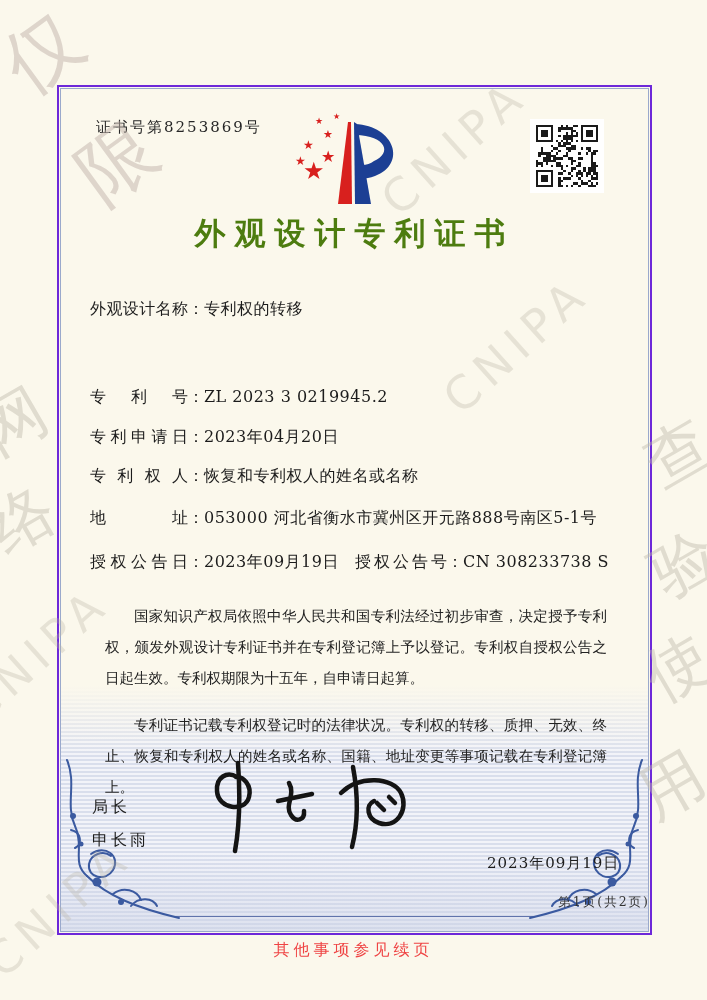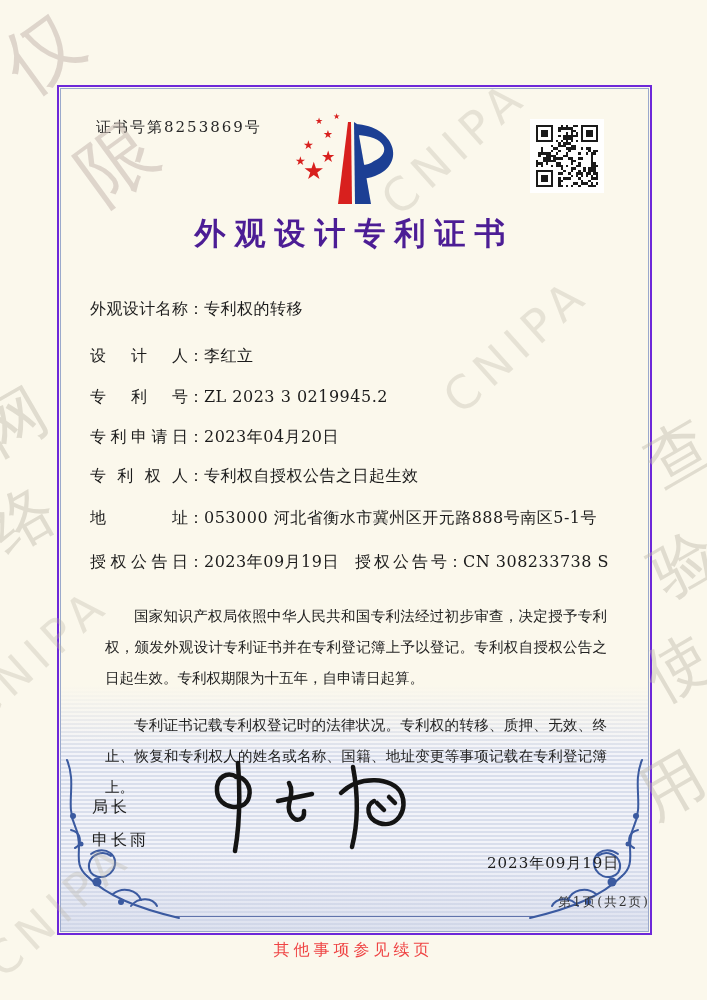--- a/index.html
+++ b/index.html
@@ -40,21 +40,21 @@
   .bottom-line{position:absolute;left:112px;right:112px;bottom:16px;height:1px;
     background:#4c62a0;opacity:.85;}
   
   .cert-no{position:absolute;left:37px;top:31px;font-size:15px;letter-spacing:2px;color:#262626;}
   .logo{position:absolute;left:236px;top:24px;width:122px;height:98px;}
   .logo svg{position:absolute;left:0;top:0;}
   .logo .star{position:absolute;color:#d8201e;line-height:1;}
   .qr-wrap{position:absolute;left:471px;top:32px;width:74px;height:74px;background:#ffffff;
     display:flex;align-items:center;justify-content:center;}
   .title{position:absolute;left:0;right:0;top:126px;text-align:center;
-    font-size:31px;font-weight:bold;letter-spacing:9px;color:#4c1d95;}
+    font-size:31px;font-weight:bold;letter-spacing:9px;color:#4d7c0f;}
   
   .frow{position:absolute;left:31px;font-size:16px;white-space:nowrap;}
   .flabel{display:inline-block;width:98px;text-align:justify;text-align-last:justify;}
   .fvalue{letter-spacing:.5px;}
   .frow-1{top:212px;} .frow-2{top:259px;} .frow-3{top:300px;}
   .frow-4{top:340px;} .frow-5{top:379px;} .frow-6{top:421px;}
   .frow-grant{top:465px;}
   .grant-right{position:absolute;left:265px;top:0;white-space:nowrap;}
   .grant-right .flabel{width:92px;}
   
@@ -437,31 +437,28 @@
             <rect x="23" y="24" width="1" height="1"></rect>
           </g>
         </svg>
     </div>
 
     <div class="title">外观设计专利证书</div>
 
     <div class="frow frow-1">
       <span class="flabel">外观设计名称</span><span>：</span><span class="fvalue">专利权的转移</span>
     </div>
-    <div class="frow frow-2">
-      <span class="flabel">设计人</span><span>：</span><span class="fvalue">李红立</span>
-    </div>
     <div class="frow frow-3">
       <span class="flabel">专利号</span><span>：</span><span class="fvalue">ZL 2023 3 0219945.2</span>
     </div>
     <div class="frow frow-4">
       <span class="flabel">专利申请日</span><span>：</span><span class="fvalue">2023年04月20日</span>
     </div>
     <div class="frow frow-5">
-      <span class="flabel">专利权人</span><span>：</span><span class="fvalue">专利权自授权公告之日起生效</span>
+      <span class="flabel">专利权人</span><span>：</span><span class="fvalue">恢复和专利权人的姓名或名称</span>
     </div>
     <div class="frow frow-6">
       <span class="flabel">地址</span><span>：</span><span class="fvalue">053000 河北省衡水市冀州区开元路888号南区5-1号</span>
     </div>
     <div class="frow frow-grant">
       <span class="flabel">授权公告日</span><span>：</span><span class="fvalue">2023年09月19日</span>
       <span class="grant-right">
         <span class="flabel">授权公告号</span><span>：</span><span class="fvalue">CN 308233738 S</span>
       </span>
     </div>

